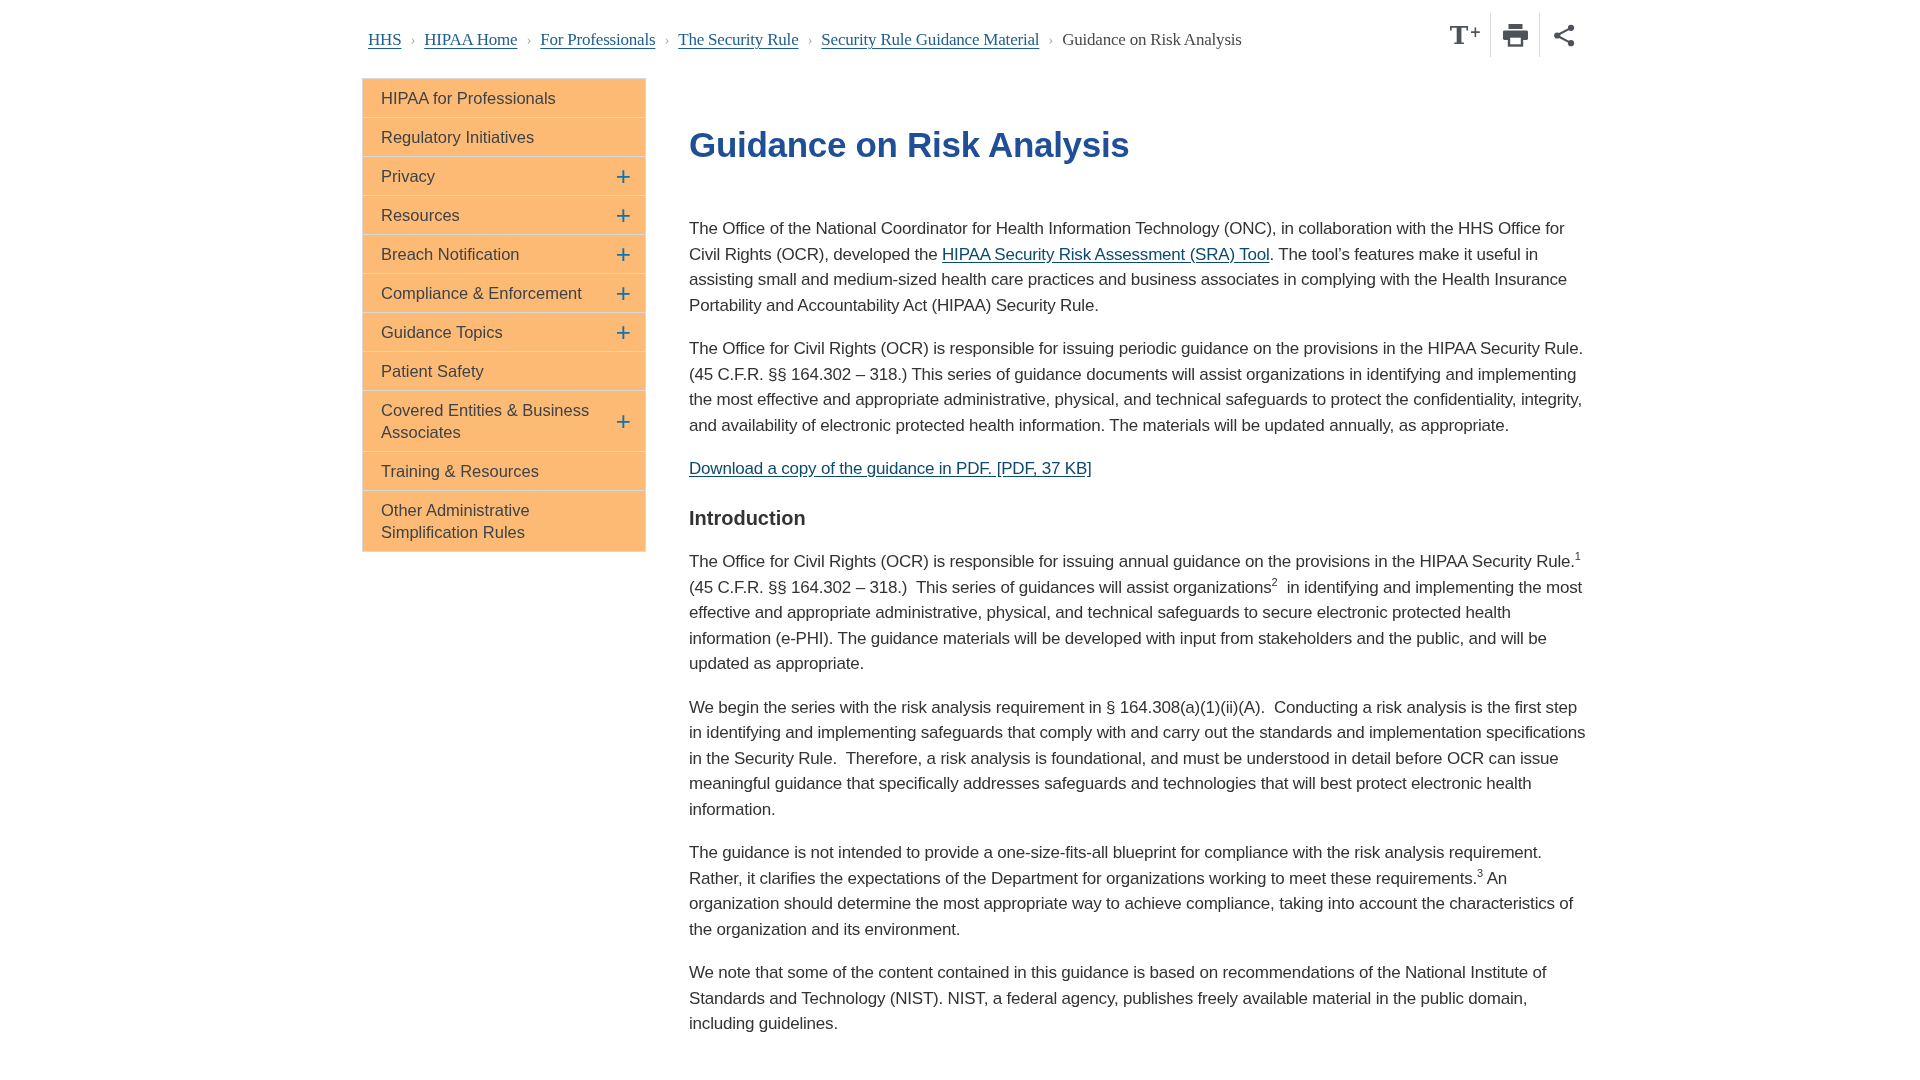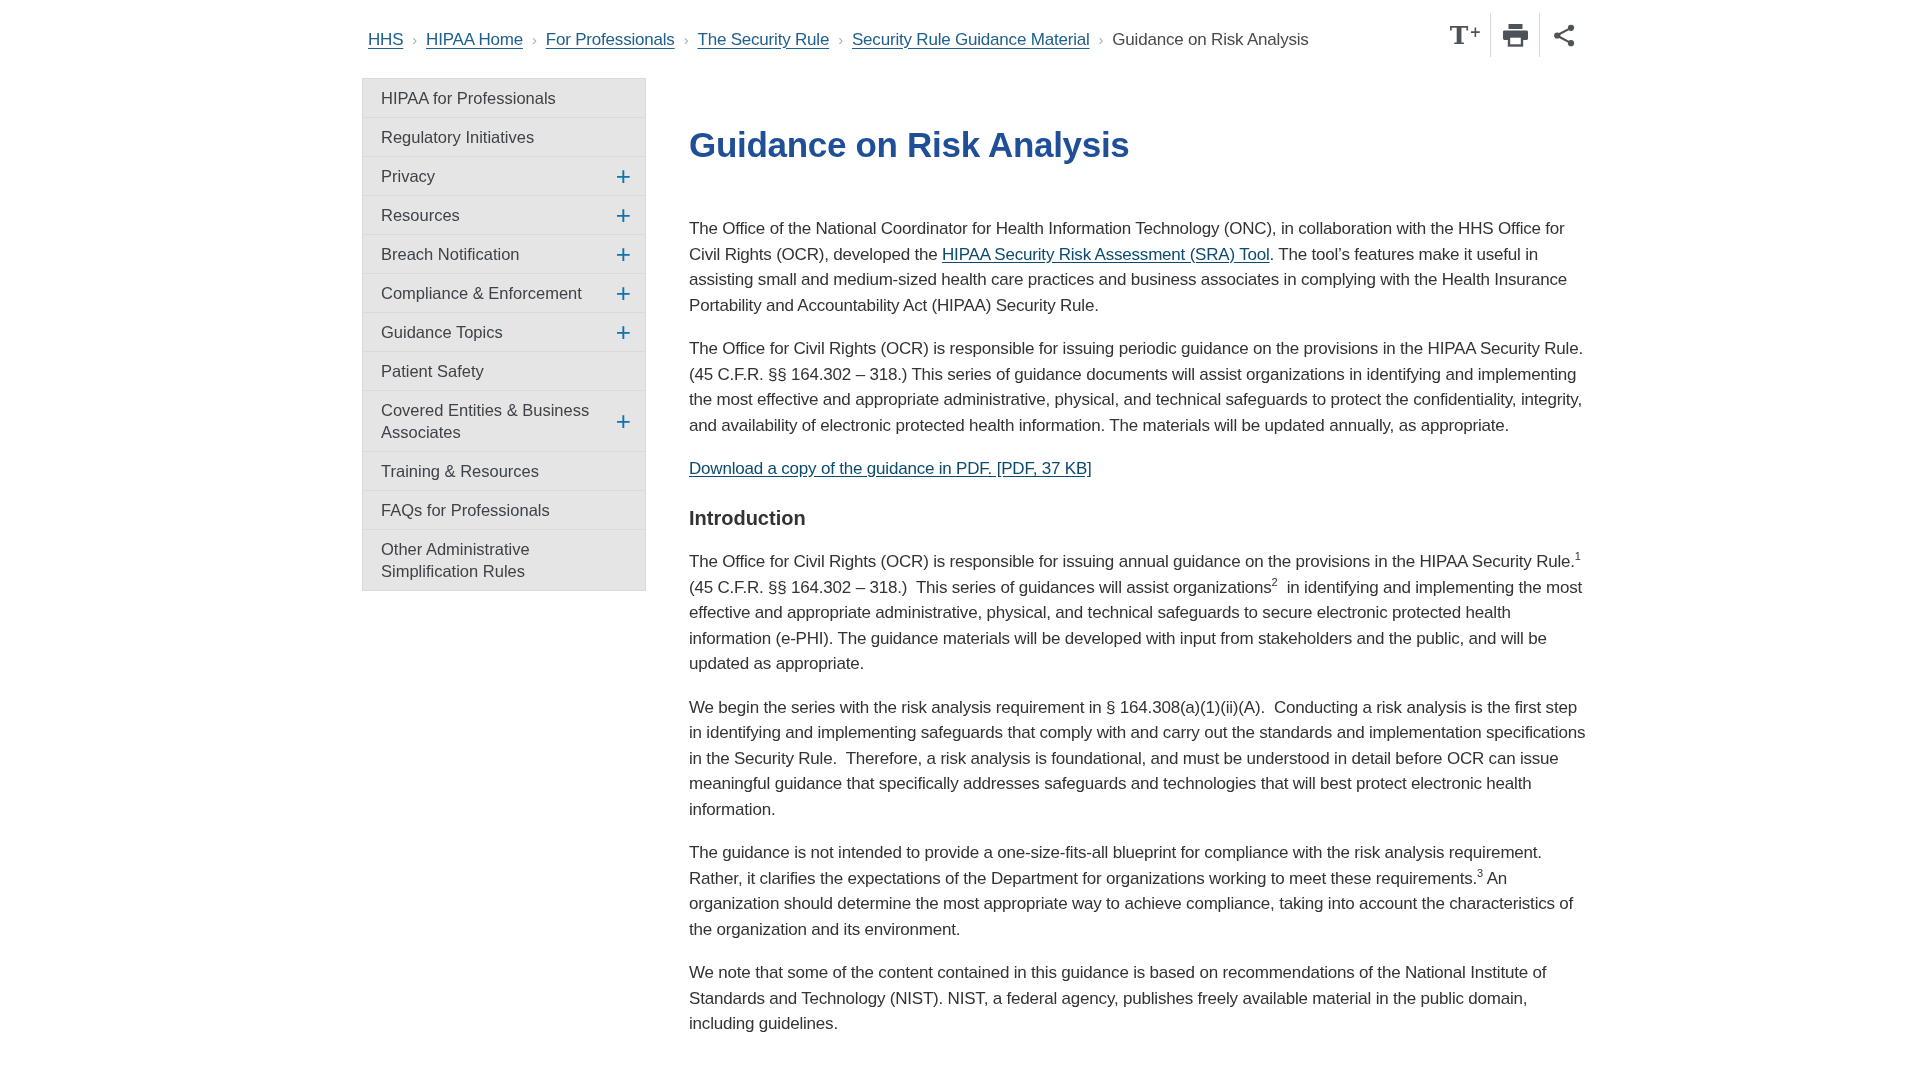--- a/index.html
+++ b/index.html
@@ -4,36 +4,36 @@
 <style>
   * { box-sizing: border-box; }
   html,body { margin:0; padding:0; }
   body {
     width:1920px; height:1080px; position:relative; overflow:hidden;
     background:#ffffff; color:#333333;
     font-family:"Liberation Sans","DejaVu Sans",sans-serif;
   }
 
   
-  .breadcrumb { position:absolute; left:368px; top:30px; font-size:17px; letter-spacing:-0.2px; white-space:nowrap; }
+  .breadcrumb { position:absolute; left:368px; top:30px; font-size:17px; letter-spacing:-0.2px; white-space:nowrap;font-family:Liberation Serif, serif; }
   .bc-sep { color:#a9aeb1; margin:0 9px; font-size:15px; }
   .bc-link { color:#20608f; text-decoration:underline; text-underline-offset:3px; cursor:pointer; }
   .bc-current { color:#4a4a4a; }
 
   
   .toolbar { position:absolute; left:1441px; top:13px; display:flex; height:44px; align-items:stretch; }
   .tool-btn { width:49px; display:flex; align-items:center; justify-content:center; background:none; border:none; padding:0; cursor:pointer; }
   .tool-btn + .tool-btn { border-left:1px solid #d9d9d9; }
   .tresize { font-family:"DejaVu Serif","Liberation Serif",serif; font-weight:bold; color:#4d5358; font-size:25px; line-height:1; }
   .tresize .plus-small { font-size:14px; vertical-align:7px; margin-left:1px; }
 
   
   .sidebar { position:absolute; left:362px; top:78px; width:284px; border:1px solid #d9d9d9; border-bottom:none; }
   .side-item { display:flex; align-items:center; padding:8px 14px 8px 18px; border-bottom:1px solid #d9d9d9;
-               font-size:16.5px; line-height:22px; color:#3d4349; cursor:pointer; background:#e5e5e5; }
+               font-size:16.5px; line-height:22px; color:#3d4349; cursor:pointer; background:#fdba74; }
   .side-label { flex:1; }
   .plus { color:#1272ad; font-size:26px; font-weight:400; margin-left:8px; line-height:18px; }
 
   
   .main { position:absolute; left:689px; top:0; width:904px; }
   h1.page-title { margin:124px 0 50px; font-size:35px; line-height:1.2; font-weight:700; color:#1e4f97; letter-spacing:-0.3px; }
   .para { margin:0 0 18px; font-size:17px; line-height:25.5px; letter-spacing:-0.2px; }
   .section-heading { margin:24px 0 18px; font-size:20px; line-height:25.5px; font-weight:700; }
   .inline-link { color:#0c4a6e; text-decoration:underline; text-underline-offset:2px; cursor:pointer; }
   sup { font-size:11px; line-height:0; vertical-align:super; letter-spacing:0; }
@@ -103,23 +103,20 @@
       <span class="side-label">Patient Safety</span>
     </div>
     <div class="side-item">
       <span class="side-label">Covered Entities &amp; Business Associates</span>
       <span class="plus">+</span>
     </div>
     <div class="side-item">
       <span class="side-label">Training &amp; Resources</span>
     </div>
     <div class="side-item">
-      <span class="side-label">FAQs for Professionals</span>
-    </div>
-    <div class="side-item">
       <span class="side-label">Other Administrative Simplification Rules</span>
     </div>
   </nav>
 
 <main class="main">
   <h1 class="page-title">Guidance on Risk Analysis</h1>
   <div id="article-body">
       <p class="para"><span>The Office of the National Coordinator for Health Information Technology (ONC), in collaboration with the HHS Office for Civil Rights (OCR), developed the </span><a href="#" class="inline-link">HIPAA Security Risk Assessment (SRA) Tool</a><span>. The tool’s features make it useful in assisting small and medium-sized health care practices and business associates in complying with the Health Insurance Portability and Accountability Act (HIPAA) Security Rule.</span></p>
       <p class="para"><span>The Office for Civil Rights (OCR) is responsible for issuing periodic guidance on the provisions in the HIPAA Security Rule. (45 C.F.R. §§ 164.302 – 318.) This series of guidance documents will assist organizations in identifying and implementing the most effective and appropriate administrative, physical, and technical safeguards to protect the confidentiality, integrity, and availability of electronic protected health information. The materials will be updated annually, as appropriate.</span></p>
       <p class="para"><a href="#" class="inline-link">Download a copy of the guidance in PDF. [PDF, 37 KB]</a></p>

